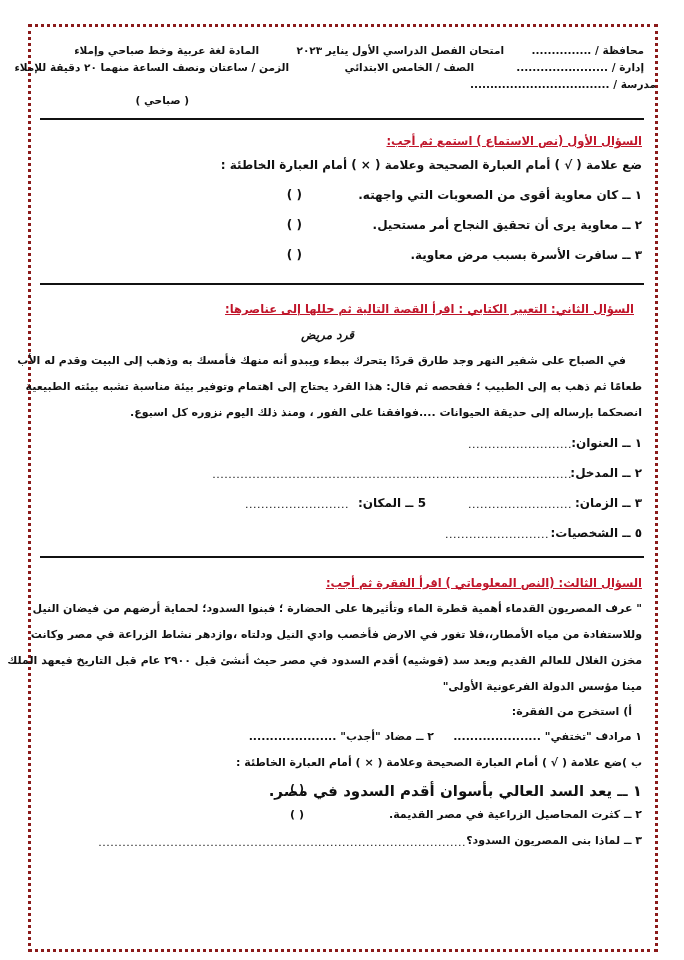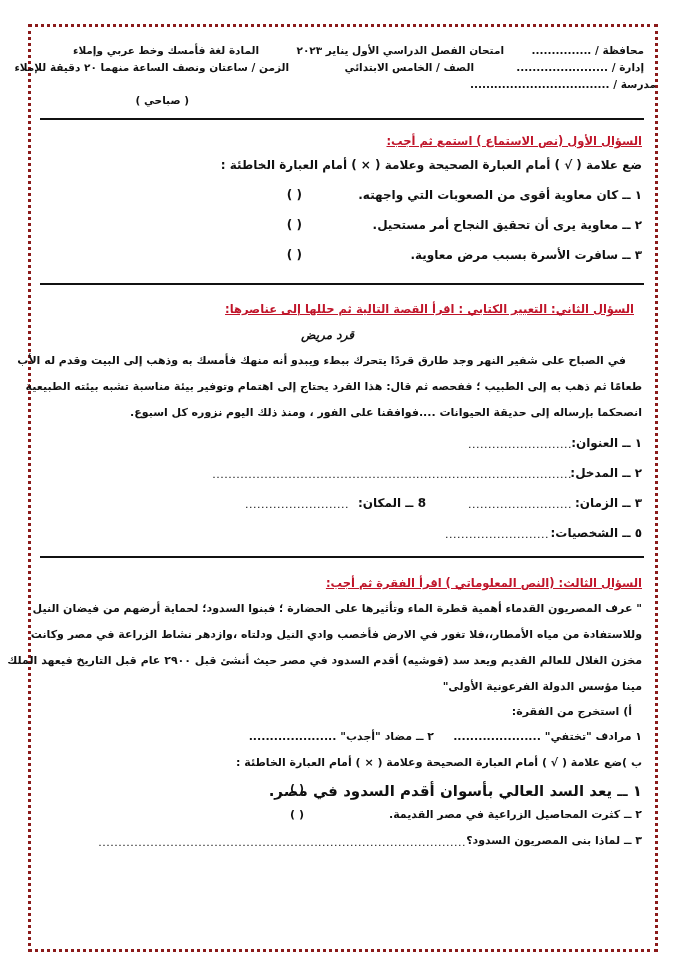--- a/index.html
+++ b/index.html
@@ -19,21 +19,21 @@
 
 <div class="frame"></div>
 
 <div class="abs hdr" style="right:40px; top:44px;">محافظة /  ...............</div>
 <div class="abs hdr" style="right:40px; top:61px;">إدارة / .......................</div>
 <div class="abs hdr" style="right:28px; top:78px;text-align:right;">مدرسة / ...................................</div>
 
 <div class="abs hdr" style="right:180px; top:44px;">امتحان الفصل الدراسي الأول يناير ٢٠٢٣</div>
 <div class="abs hdr" style="right:210px; top:61px;">الصف / الخامس الابتدائي</div>
 
-<div class="abs hdr" style="right:425px; top:44px;">المادة لغة فأمسك وخط عربي وإملاء</div>
+<div class="abs hdr" style="right:425px; top:44px;">المادة لغة عربية وخط صباحي وإملاء</div>
 <div class="abs hdr" style="right:395px; top:61px;">الزمن / ساعتان ونصف الساعة منهما ٢٠ دقيقة للإملاء</div>
 <div class="abs hdr" style="right:495px; top:94px;">( صباحي )</div>
 
 <div class="rule" style="top:118px;"></div>
 
 <div class="abs qtitle" style="right:42px; top:134px;">السؤال الأول  (نص الاستماع ) استمع ثم أجب:</div>
 <div class="abs body13" style="right:42px; top:158px;">ضع علامة ( √ ) أمام العبارة الصحيحة وعلامة ( × ) أمام العبارة الخاطئة :</div>
 <div class="abs body13" style="right:42px; top:188px;">١ ــ  كان معاوية أقوى من الصعوبات التي واجهته.</div>
 <div class="abs body13" style="right:382px; top:188px;">(      )</div>
 <div class="abs body13" style="right:42px; top:218px;">٢ ــ معاوية يرى أن تحقيق النجاح أمر مستحيل.</div>
@@ -50,21 +50,21 @@
 <div class="abs" style="right:42px; top:406px; font-size:11px;">انصحكما بإرساله إلى حديقة الحيوانات ....فوافقنا على الفور  ، ومنذ ذلك اليوم نزوره كل اسبوع.</div>
 
 <div class="abs body13" style="right:42px; top:436px;">١ ــ العنوان:</div>
 <div class="abs dots" style="right:112px; top:438px; font-size:11px;">..........................</div>
 
 <div class="abs body13" style="right:42px; top:466px;">٢ ــ المدخل:</div>
 <div class="abs dots" style="right:112px; top:468px; font-size:11px;">..........................................................................................</div>
 
 <div class="abs body13" style="right:42px; top:496px;">٣ ــ الزمان:</div>
 <div class="abs dots" style="right:112px; top:498px; font-size:11px;">..........................</div>
-<div class="abs body13" style="right:258px; top:496px;">8 ــ المكان:</div>
+<div class="abs body13" style="right:258px; top:496px;">5 ــ المكان:</div>
 <div class="abs dots" style="right:335px; top:498px; font-size:11px;">..........................</div>
 
 <div class="abs body13" style="right:42px; top:526px;">٥ ــ الشخصيات:</div>
 <div class="abs dots" style="right:135px; top:528px; font-size:11px;">..........................</div>
 
 <div class="rule" style="top:556px;"></div>
 
 <div class="abs qtitle" style="right:42px; top:576px;">السؤال الثالث:   (النص المعلوماتي ) اقرأ الفقرة ثم أجب:</div>
 <div class="abs" style="right:42px; top:602px; font-size:11px;">" عرف المصريون القدماء أهمية قطرة الماء وتأثيرها على الحضارة ؛ فبنوا السدود؛ لحماية أرضهم من فيضان النيل</div>
 <div class="abs" style="right:42px; top:628px; font-size:11px;">وللاستفادة من مياه الأمطار،،فلا تغور في الارض فأخصب وادي النيل ودلتاه ،وازدهر نشاط الزراعة في مصر وكانت</div>

